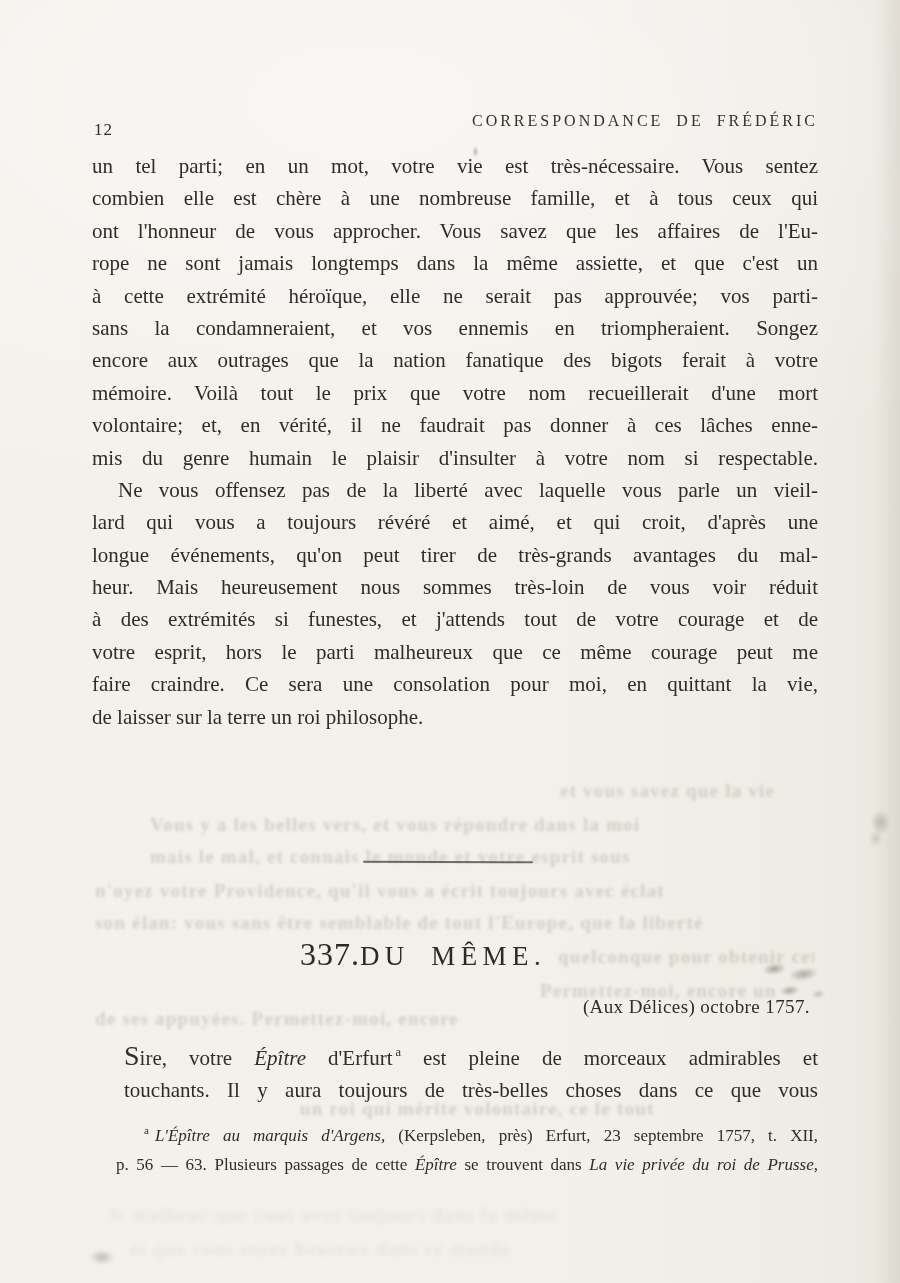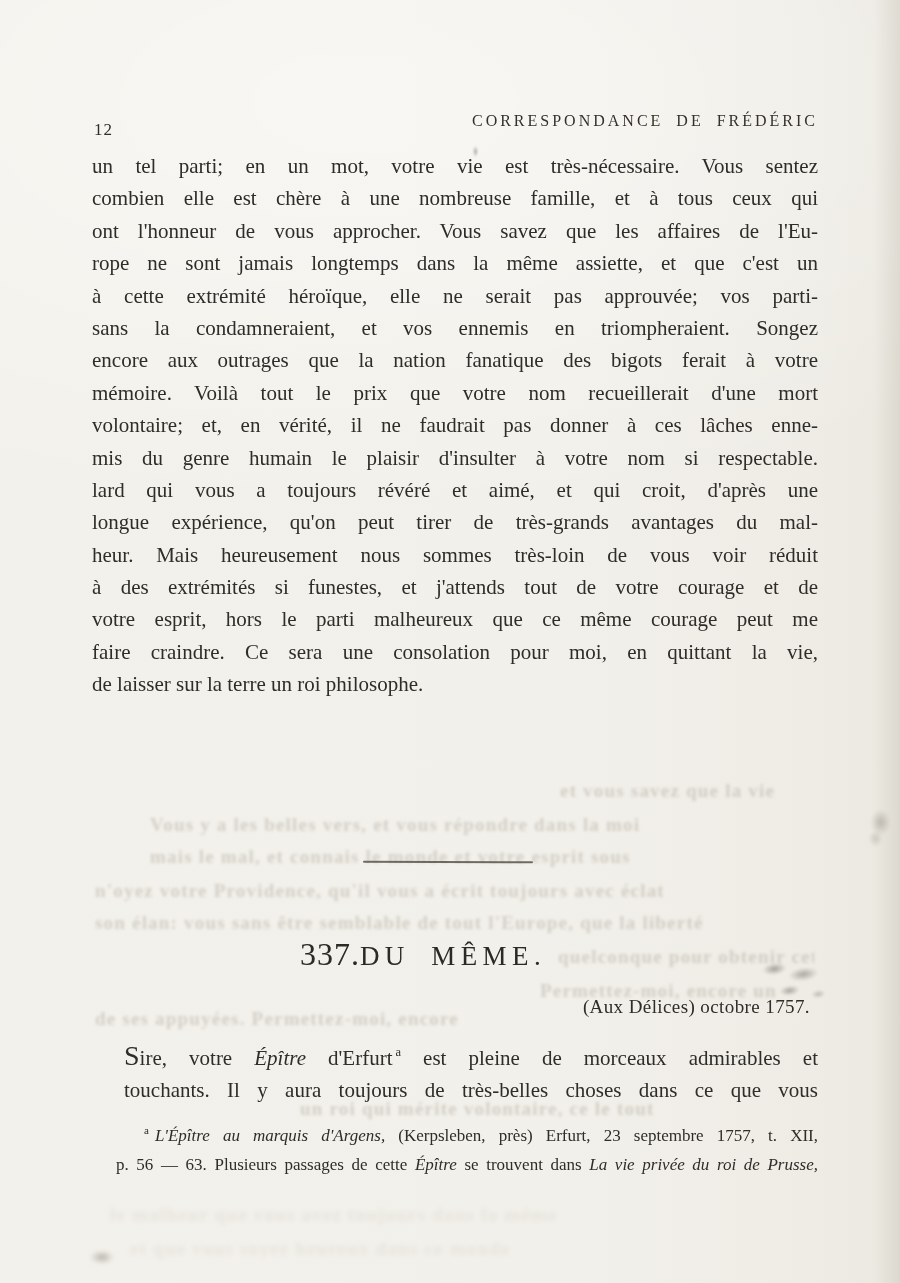--- a/index.html
+++ b/index.html
@@ -109,22 +109,23 @@
     <div class="tline">un tel parti; en un mot, votre vie est très-nécessaire.  Vous sentez</div>
     <div class="tline">combien elle est chère à une nombreuse famille, et à tous ceux qui</div>
     <div class="tline">ont l'honneur de vous approcher.  Vous savez que les affaires de l'Eu-</div>
     <div class="tline">rope ne sont jamais longtemps dans la même assiette, et que c'est un</div>
     <div class="tline">à cette extrémité héroïque, elle ne serait pas approuvée; vos parti-</div>
     <div class="tline">sans la condamneraient, et vos ennemis en triompheraient.  Songez</div>
     <div class="tline">encore aux outrages que la nation fanatique des bigots ferait à votre</div>
     <div class="tline">mémoire.  Voilà tout le prix que votre nom recueillerait d'une mort</div>
     <div class="tline">volontaire; et, en vérité, il ne faudrait pas donner à ces lâches enne-</div>
     <div class="tline">mis du genre humain le plaisir d'insulter à votre nom si respectable.</div>
+    <div class="tline indent">Ne vous offensez pas de la liberté avec laquelle vous parle un vieil-</div>
     <div class="tline">lard qui vous a toujours révéré et aimé, et qui croit, d'après une</div>
-    <div class="tline">longue expérience, qu'on peut tirer de très-grands avantages du mal-</div>
+    <div class="tline">longue événements, qu'on peut tirer de très-grands avantages du mal-</div>
     <div class="tline">heur.  Mais heureusement nous sommes très-loin de vous voir réduit</div>
     <div class="tline">à des extrémités si funestes, et j'attends tout de votre courage et de</div>
     <div class="tline">votre esprit, hors le parti malheureux que ce même courage peut me</div>
     <div class="tline">faire craindre.  Ce sera une consolation pour moi, en quittant la vie,</div>
     <div class="tline lastline">de laisser sur la terre un roi philosophe.</div>
   </div>
 
   <div class="separator-rule"></div>
 
   <div class="section-heading">

